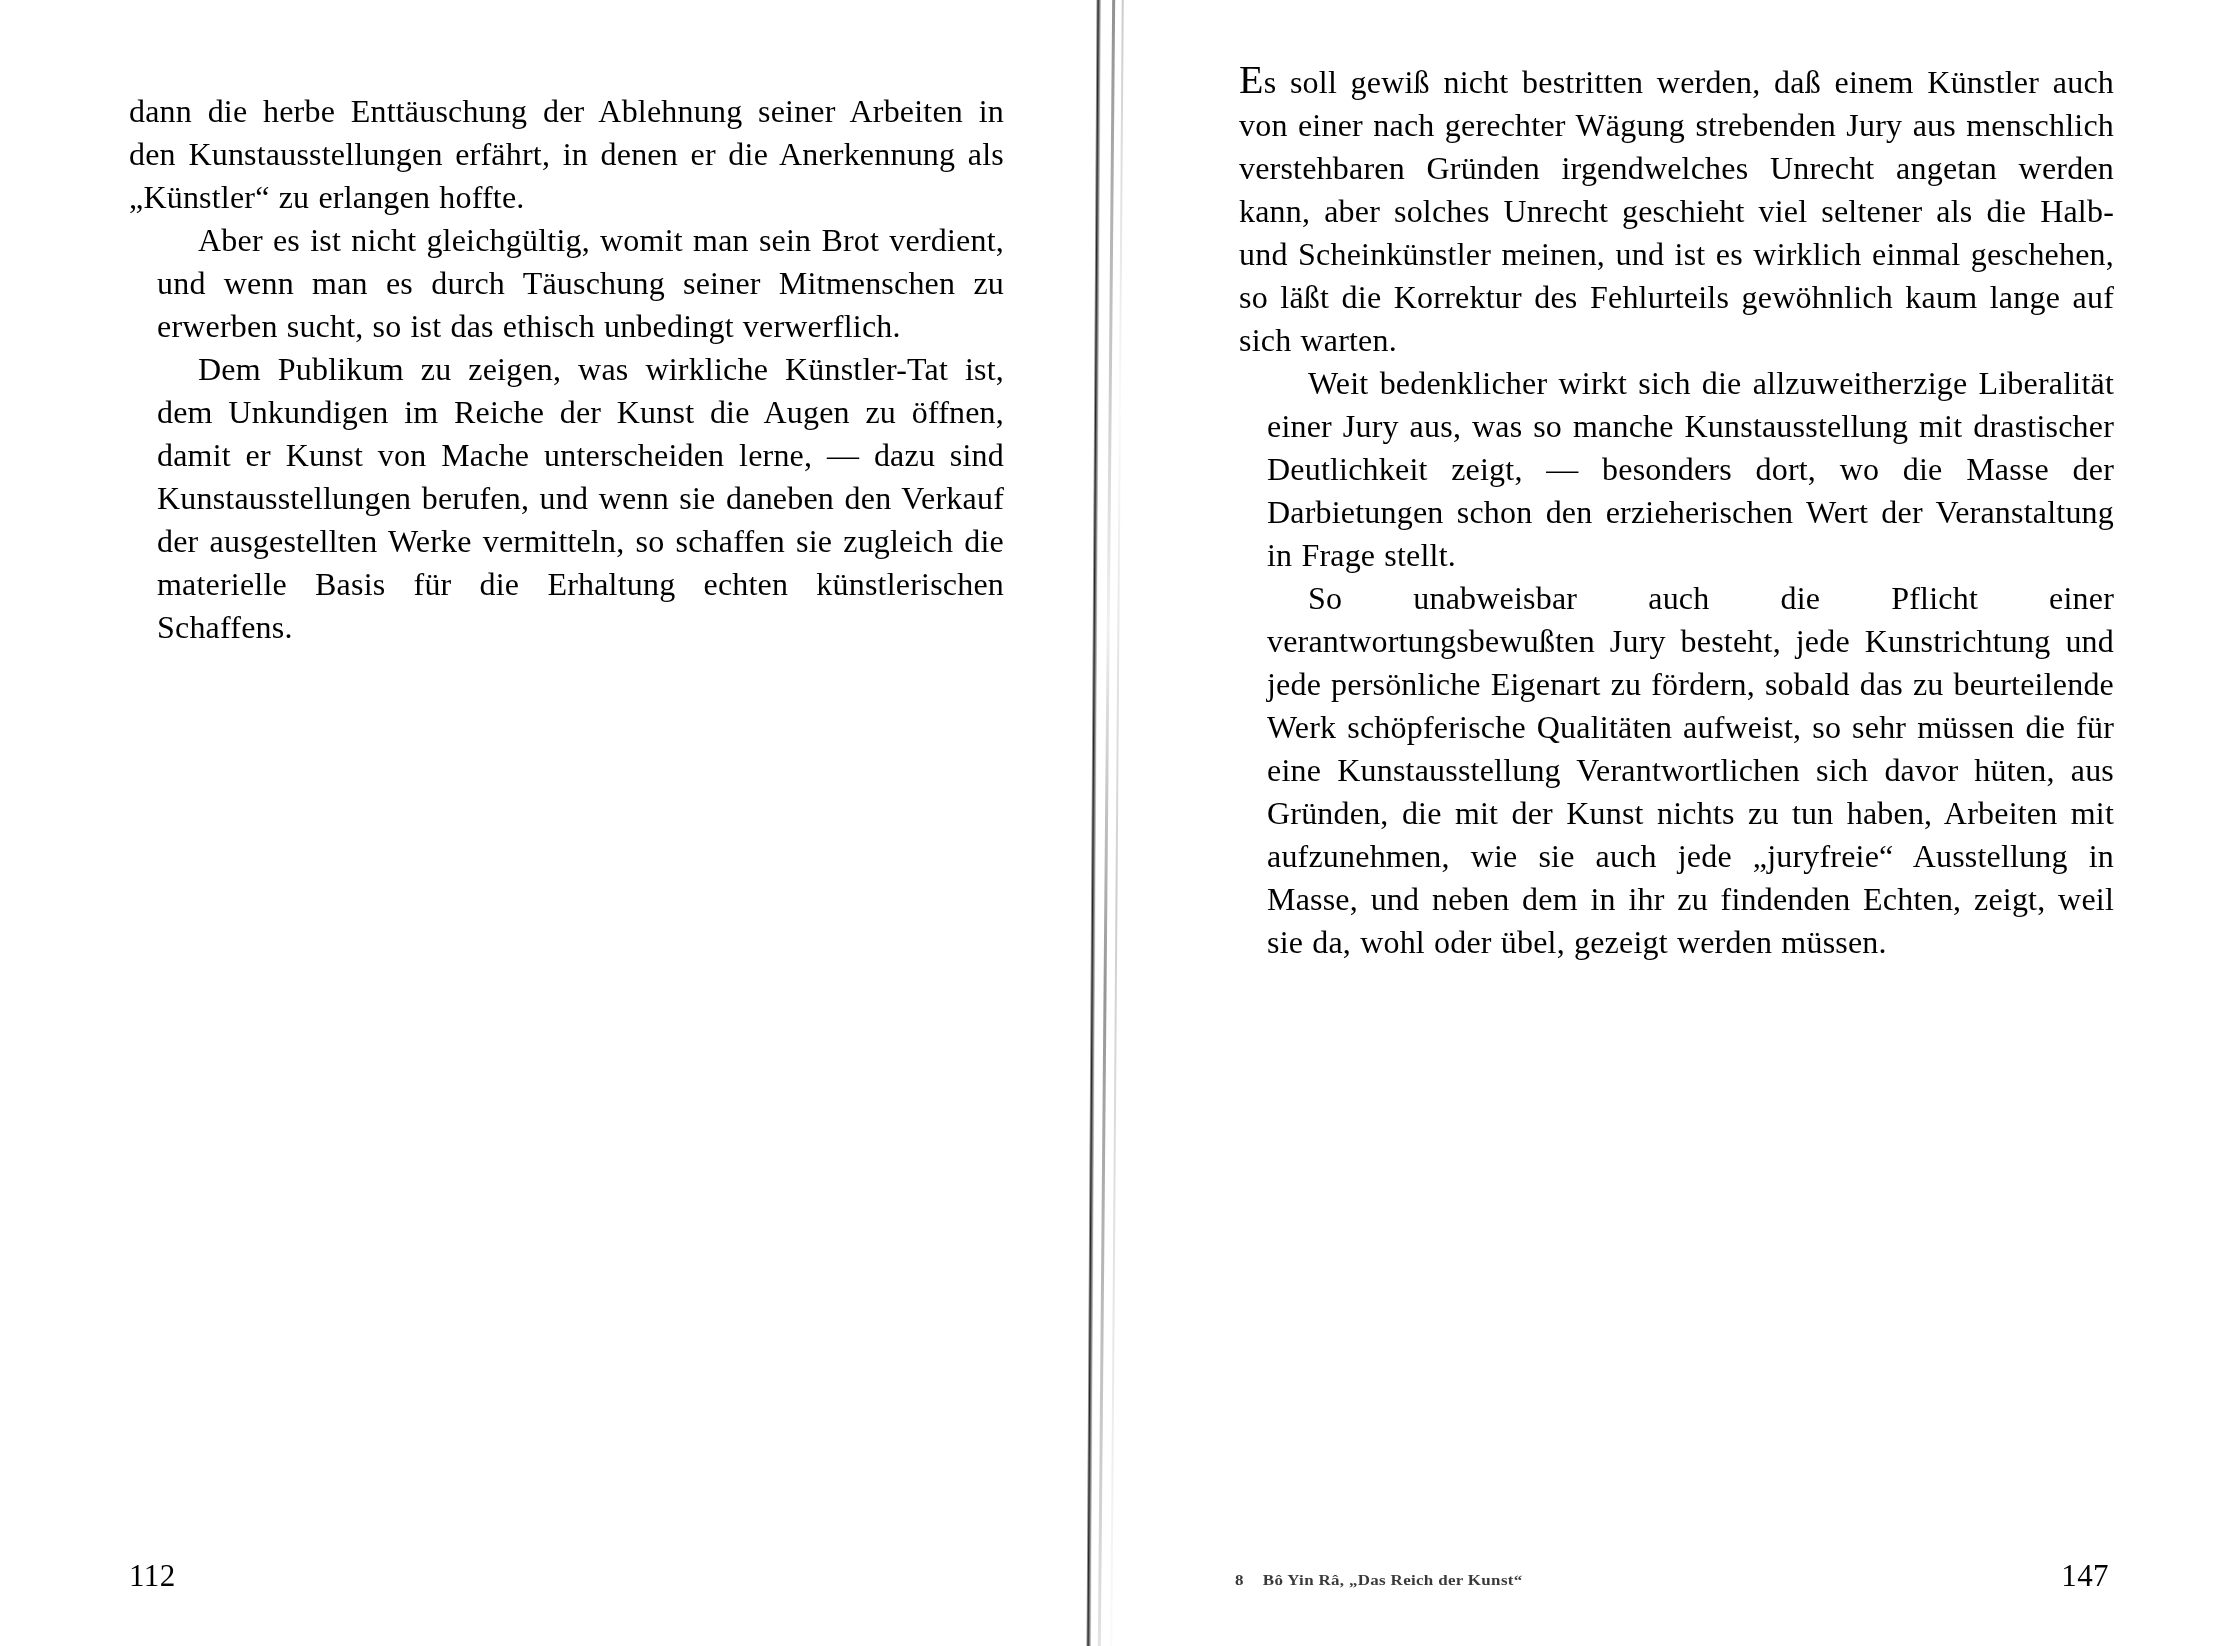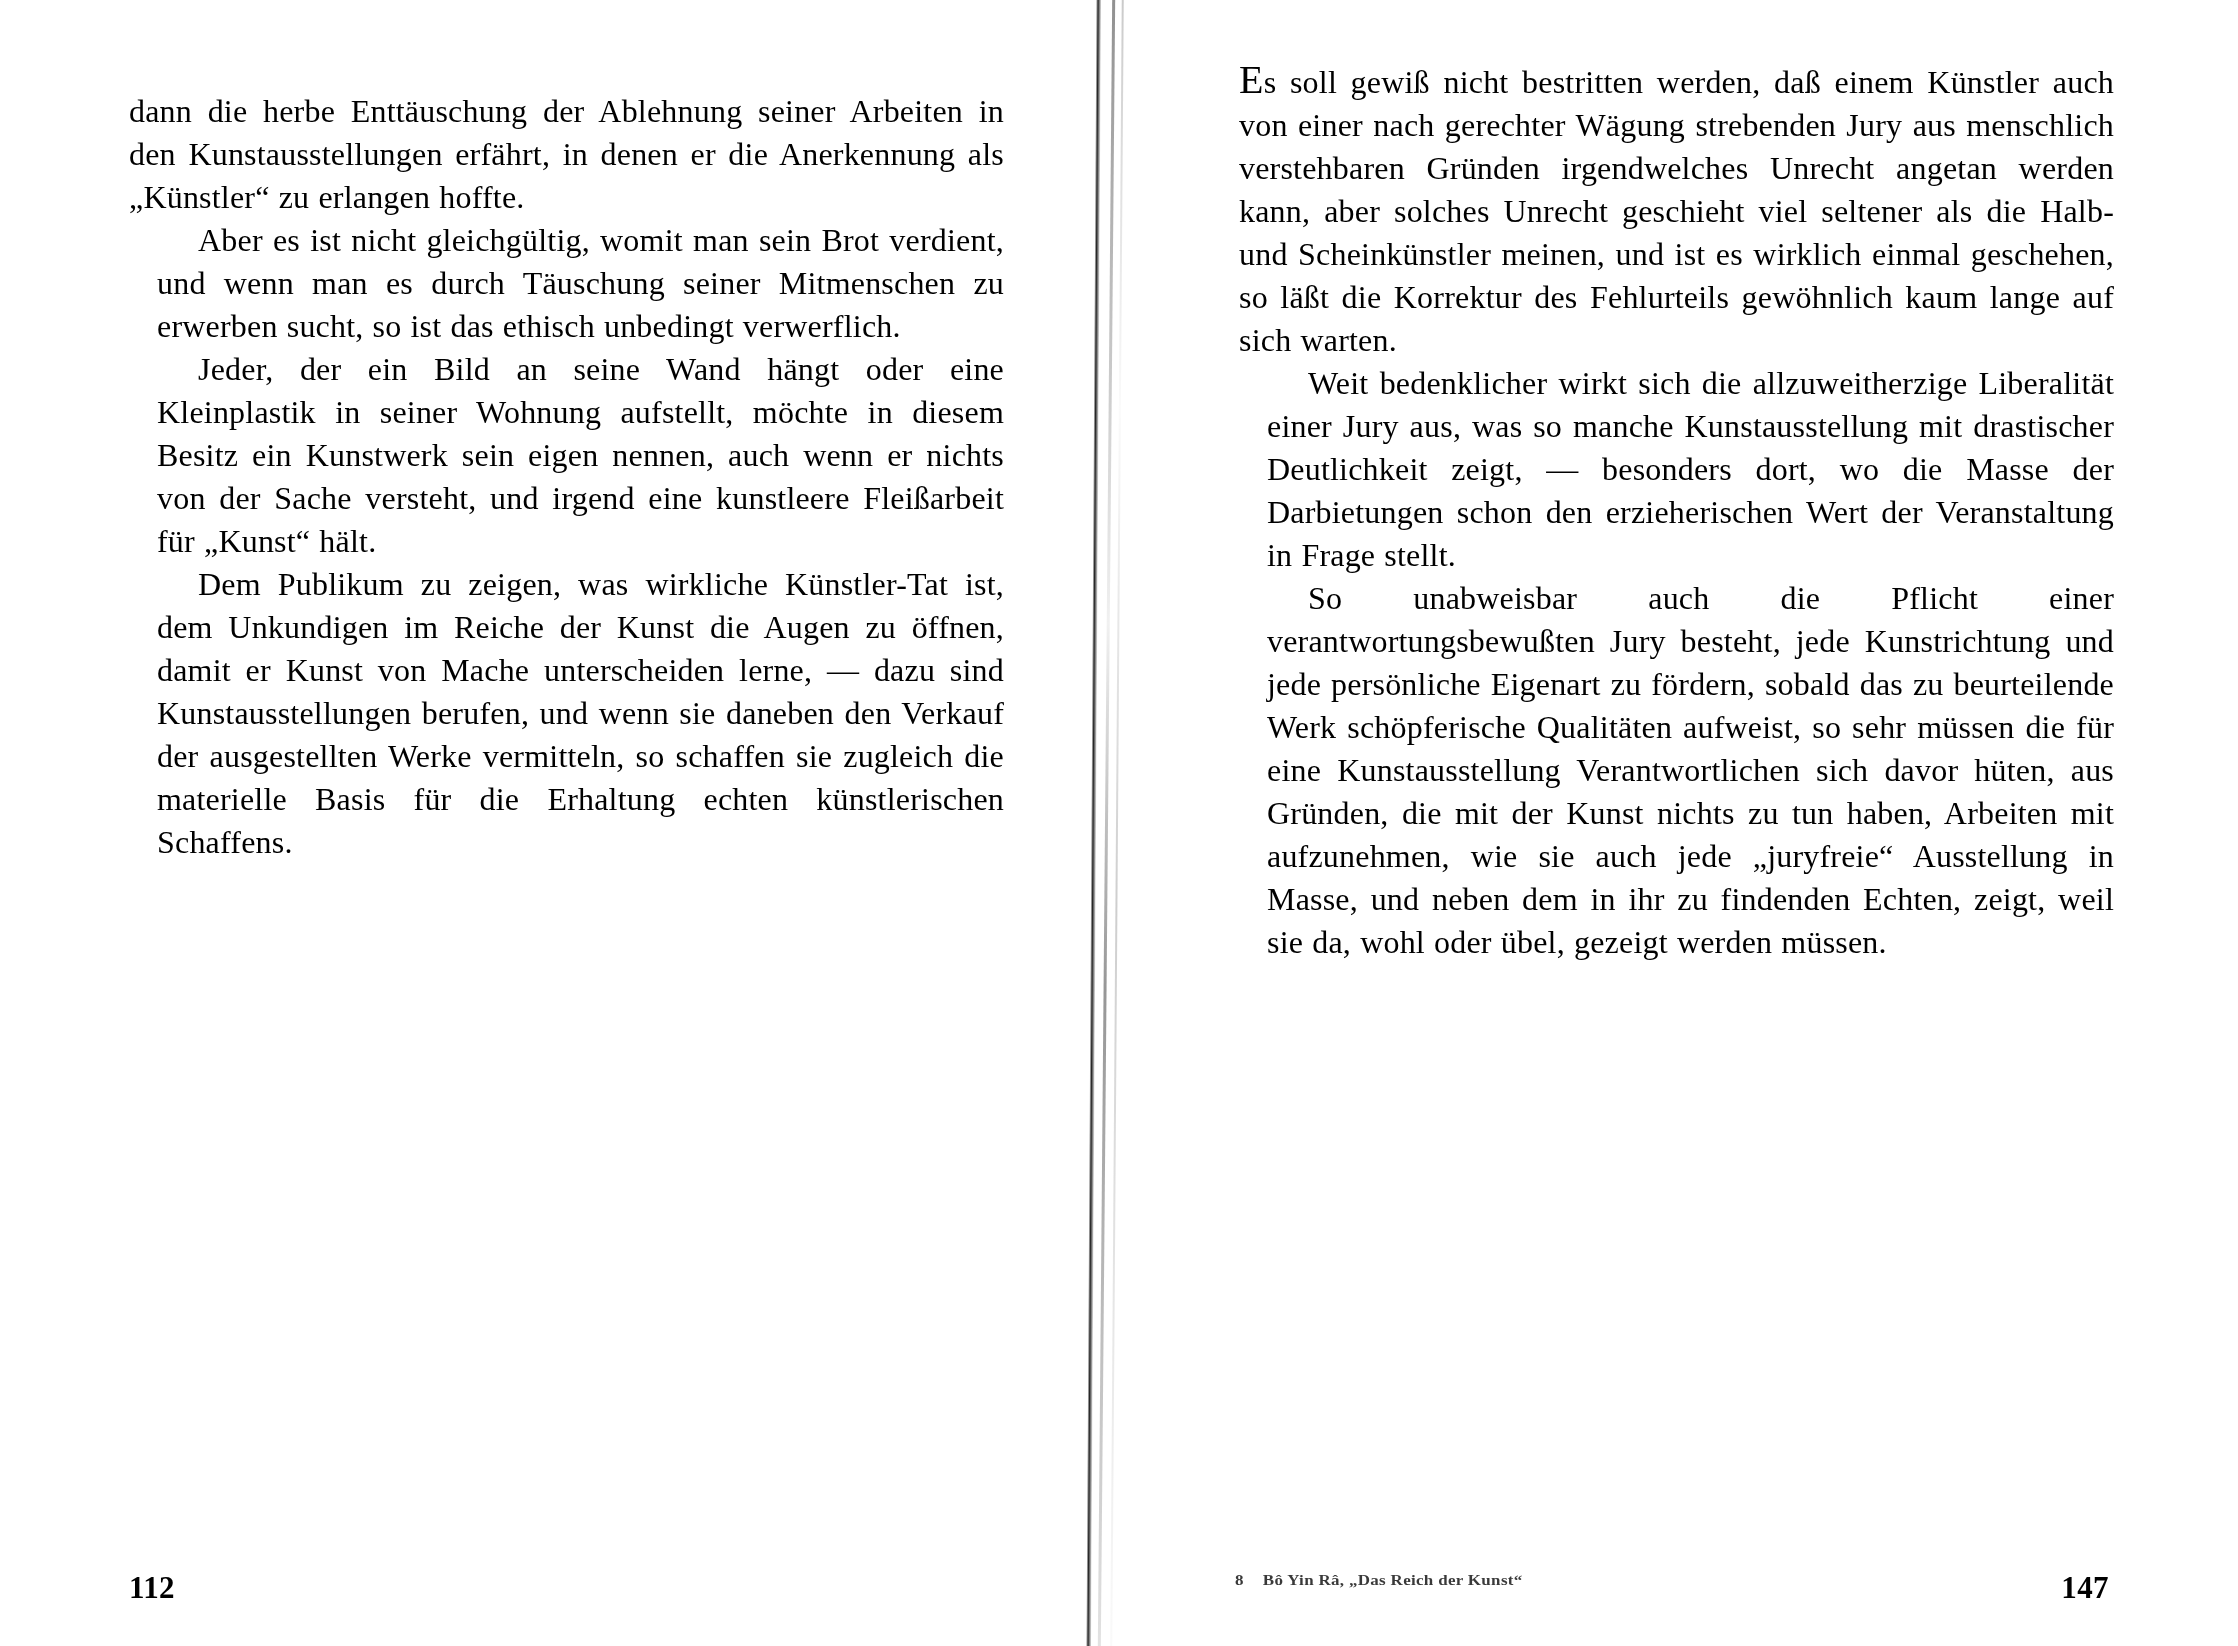--- a/index.html
+++ b/index.html
@@ -83,23 +83,23 @@
     background: linear-gradient(to right, rgba(0,0,0,0), #000 40%, rgba(0,0,0,0.15));
     transform: rotate(0.35deg); }
   .gutter .edge.e2 { left: 29px; width: 2.6px; opacity: 0.55;
     background: linear-gradient(to bottom, rgba(0,0,0,0.8) 0%, rgba(0,0,0,0.1) 38%, rgba(0,0,0,0.75) 60%, rgba(0,0,0,0.2) 100%);
     transform: rotate(0.5deg); }
   .gutter .edge.e3 { left: 40px; width: 1.7px; opacity: 0.35;
     background: linear-gradient(to bottom, rgba(0,0,0,0.6) 0%, rgba(0,0,0,0.05) 25%, rgba(0,0,0,0.55) 55%, rgba(0,0,0,0.05) 100%);
     transform: rotate(0.4deg); }
   .folio {
     position: absolute;
-    bottom: 41px;
+    bottom: 53px;
     font-size: 31px;
-    font-weight: 700;
+    font-weight: 400;
     letter-spacing: 0.4px;
   }
   .folio-left { left: 129px; }
   .folio-right { right: 129px; }
   .running-foot {
     position: absolute;
     bottom: 57px;
     left: 1235px;
     font-size: 17px;
     font-weight: 700;
@@ -116,21 +116,20 @@
 </style>
 </head>
 <body>
 
 <div class="spread">
 
   <div class="page page-left">
     <div class="column">
       <p class="para first">dann die herbe Enttäuschung der Ablehnung seiner Arbeiten in den Kunstausstellungen erfährt, in denen er die Anerkennung als „Künstler“ zu erlangen hoffte.</p>
       <p class="para indent">Aber es ist nicht gleichgültig, womit man sein Brot verdient, und wenn man es durch Täuschung seiner Mitmenschen zu erwerben sucht, so ist das ethisch unbedingt verwerflich.</p>
-      <p class="para indent">Jeder, der ein Bild an seine Wand hängt oder eine Kleinplastik in seiner Wohnung aufstellt, möchte in diesem Besitz ein Kunstwerk sein eigen nennen, auch wenn er nichts von der Sache versteht, und irgend eine kunstleere Fleißarbeit für „Kunst“ hält.</p>
       <p class="para indent">Dem Publikum zu zeigen, was wirkliche Künstler-Tat ist, dem Unkundigen im Reiche der Kunst die Augen zu öffnen, damit er Kunst von Mache unterscheiden lerne, — dazu sind Kunstausstellungen berufen, und wenn sie daneben den Verkauf der ausgestellten Werke vermitteln, so schaffen sie zugleich die materielle Basis für die Erhaltung echten künstlerischen Schaffens.</p>
     </div>
     <div class="folio folio-left">112</div>
   </div>
 
   <div class="page page-right">
     <div class="column">
       <p class="para first"><span class="dropcap">E</span><span>s soll gewiß nicht bestritten werden, daß einem Künstler auch von einer nach gerechter Wägung strebenden Jury aus menschlich verstehbaren Gründen irgendwelches Unrecht angetan werden kann, aber solches Unrecht geschieht viel seltener als die Halb- und Scheinkünstler meinen, und ist es wirklich einmal geschehen, so läßt die Korrektur des Fehlurteils gewöhnlich kaum lange auf sich warten.</span></p>
       <p class="para indent">Weit bedenklicher wirkt sich die allzuweitherzige Liberalität einer Jury aus, was so manche Kunstausstellung mit drastischer Deutlichkeit zeigt, — besonders dort, wo die Masse der Darbietungen schon den erzieherischen Wert der Veranstaltung in Frage stellt.</p>
       <p class="para indent">So unabweisbar auch die Pflicht einer verantwortungsbewußten Jury besteht, jede Kunstrichtung und jede persönliche Eigenart zu fördern, sobald das zu beurteilende Werk schöpferische Qualitäten aufweist, so sehr müssen die für eine Kunstausstellung Verantwortlichen sich davor hüten, aus Gründen, die mit der Kunst nichts zu tun haben, Arbeiten mit aufzunehmen, wie sie auch jede „juryfreie“ Ausstellung in Masse, und neben dem in ihr zu findenden Echten, zeigt, weil sie da, wohl oder übel, gezeigt werden müssen.</p>

